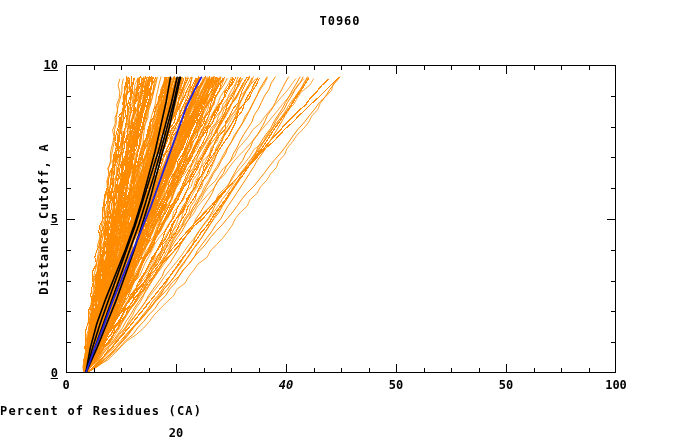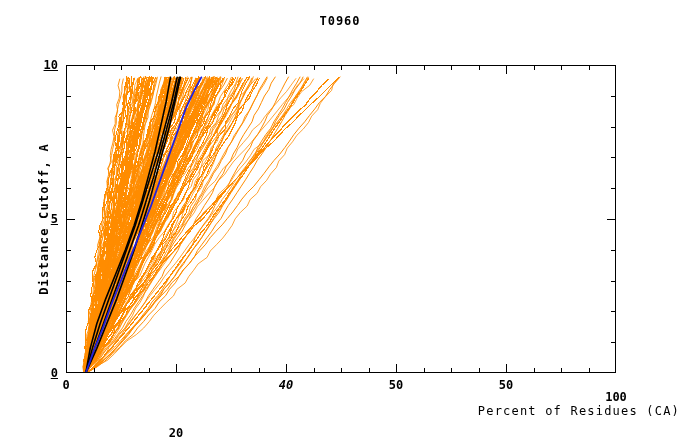--- a/index.html
+++ b/index.html
@@ -40,23 +40,23 @@
     height: 308px;
   }
   #plot-svg {
     display: block;
   }
   #x-axis-label {
     position: absolute;
     left: 0;
     top: 404px;
     width: 680px;
-    text-align: right;
-    font-size: 12px;
-    font-weight: normal;
+    text-align: left;
+    font-size: 12px;
+    font-weight: bold;
     letter-spacing: 1.2px;
     font-family: "DejaVu Sans Mono", monospace;
   }
   #y-axis-label {
     position: absolute;
     left: -86px;
     top: 212px;
     width: 260px;
     text-align: center;
     font-size: 12px;
@@ -95,21 +95,21 @@
 
   <div id="y-axis-label">Distance Cutoff, A</div>
   <div id="x-axis-label">Percent of Residues (CA)</div>
 
   <div id="tick-labels-x">
       <div class="tick-label-x" style="left: 46px;">0</div>
       <div class="tick-label-x" style="left: 156px; margin-top: 48px;">20</div>
       <div class="tick-label-x" style="left: 266px; font-style: italic;">40</div>
       <div class="tick-label-x" style="left: 376px;">50</div>
       <div class="tick-label-x" style="left: 486px;">50</div>
-      <div class="tick-label-x" style="left: 596px; margin-top: 12px;">100</div>
+      <div class="tick-label-x" style="left: 596px;">100</div>
     </div>
   <div id="tick-labels-y">
       <div class="tick-label-y" style="top: 366px;">0</div>
       <div class="tick-label-y" style="top: 212px;">5</div>
       <div class="tick-label-y" style="top: 58px;">10</div>
     </div>
 
   <div id="plot-area">
     <svg id="plot-svg" width="550" height="308" viewBox="0 0 550 308">
       <g id="series-orange">

